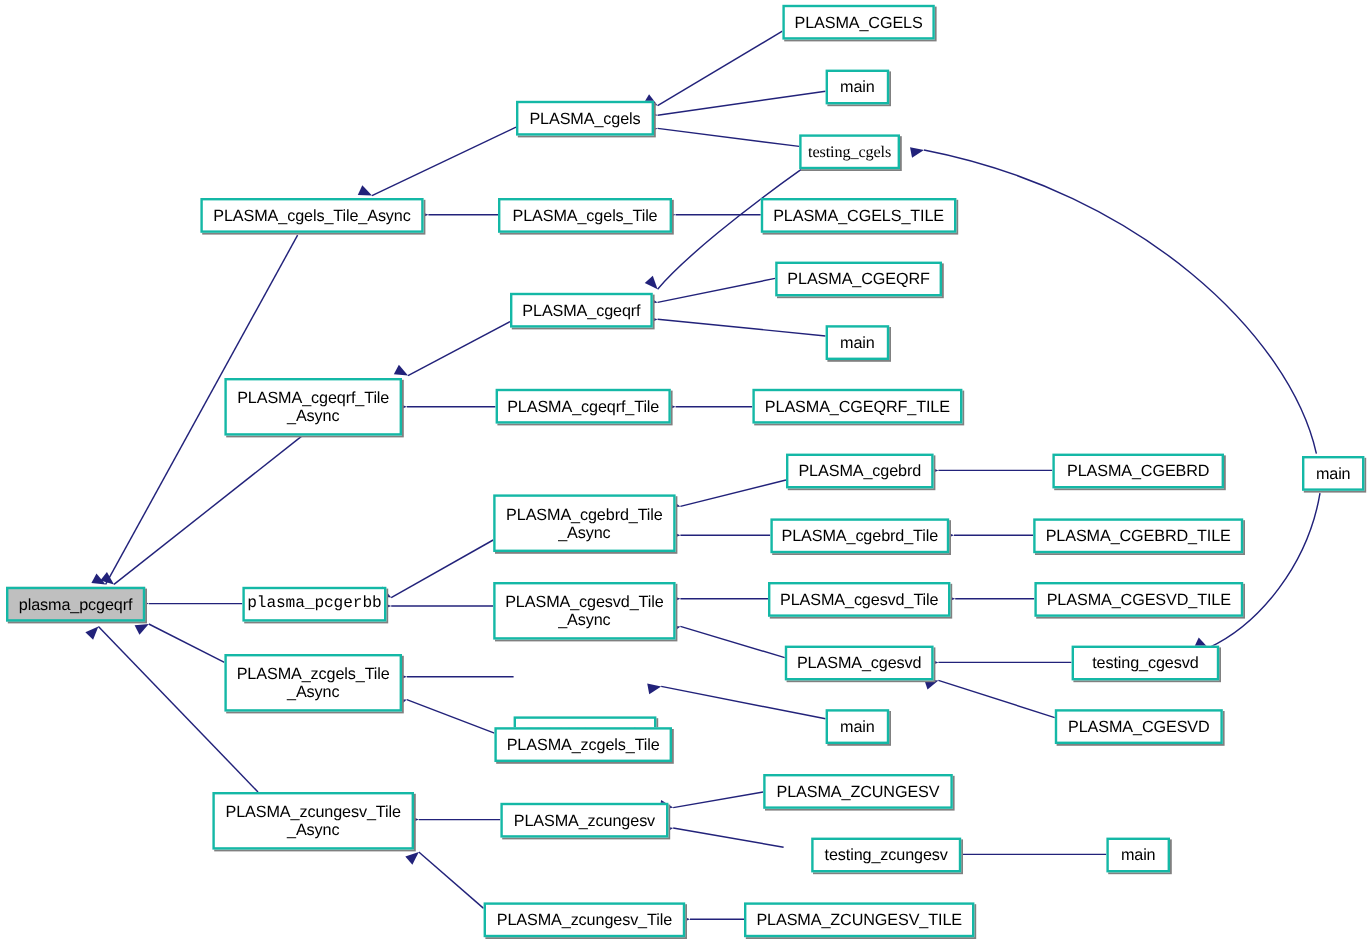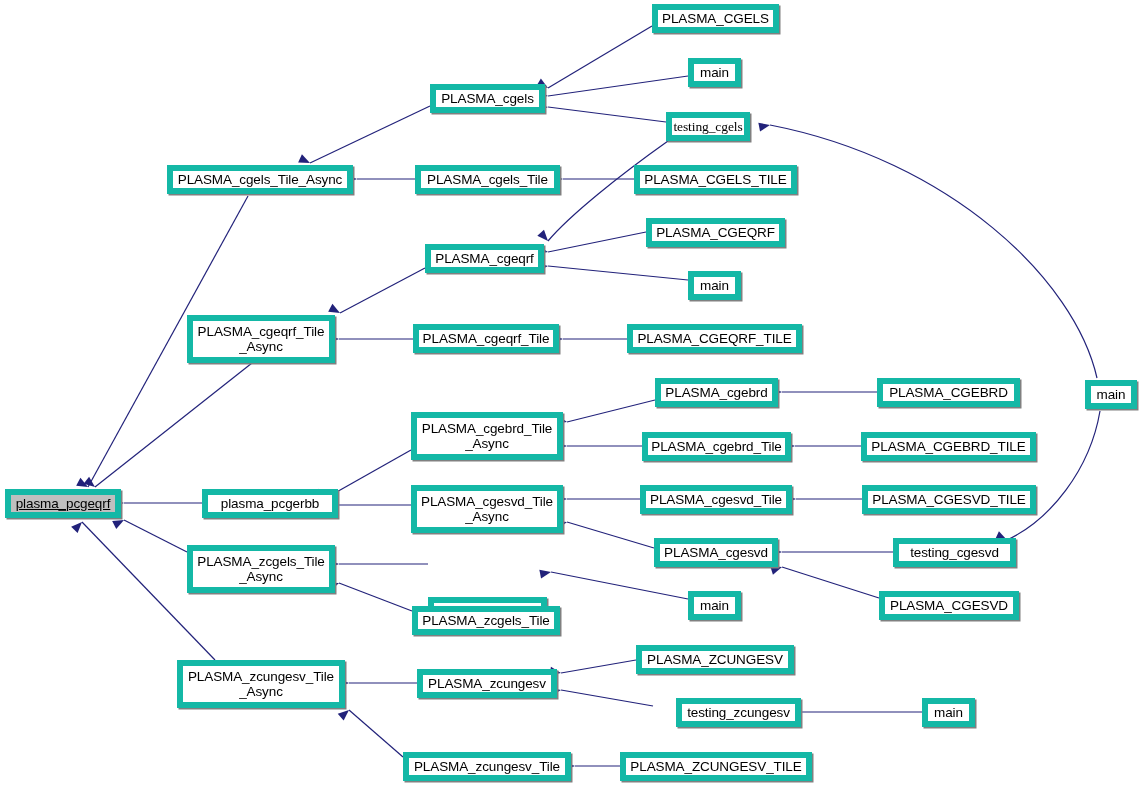--- a/index.html
+++ b/index.html
@@ -17,21 +17,21 @@
   }
   svg#edges {
     position: absolute;
     left: 0; top: 0;
     width: 1141px;
     height: 787px;
   }
   .node {
     position: absolute;
     box-sizing: border-box;
-    border: 6px solid #14b8a6;
+    border: 2px solid #14b8a6;
     background: #ffffff;
     box-shadow: 1.5px 1.5px 0 0 #808080;
     display: flex;
     align-items: center;
     justify-content: center;
     text-align: center;
     color: #000000;
     font-size: 13.5px;
     line-height: 15px;
     white-space: pre-line;
@@ -123,42 +123,42 @@
       <path d="M 922,712 L 782,712" fill="none" stroke="#22227a" stroke-width="1.2"></path>
       <polygon points="0,0 11,-4.5 11,4.5" fill="#22227a" transform="translate(782,712) rotate(180)"></polygon>
       <path d="M 403,757 L 349,710" fill="none" stroke="#22227a" stroke-width="1.2"></path>
       <polygon points="0,0 11,-4.5 11,4.5" fill="#22227a" transform="translate(349,710) rotate(139)"></polygon>
       <path d="M 620,766 L 575,766" fill="none" stroke="#22227a" stroke-width="1.2"></path>
       <polygon points="0,0 11,-4.5 11,4.5" fill="#22227a" transform="translate(575,766) rotate(180)"></polygon>
       <path d="M 215,660 L 82,522" fill="none" stroke="#22227a" stroke-width="1.2"></path>
       <polygon points="0,0 11,-4.5 11,4.5" fill="#22227a" transform="translate(82,522) rotate(134)"></polygon>
     </svg>
   <div id="node-layer">
-      <div class="node root" style="left: 5px; top: 489px; width: 116px; height: 29px; text-decoration: underline;"><span class="node-label">plasma_pcgeqrf</span></div>
+      <div class="node root" style="left: 5px; top: 489px; width: 116px; height: 29px;"><span class="node-label">plasma_pcgeqrf</span></div>
       <div class="node" style="left: 167px; top: 165px; width: 186px; height: 29px;"><span class="node-label">PLASMA_cgels_Tile_Async</span></div>
       <div class="node" style="left: 430px; top: 84px; width: 115px; height: 29px;"><span class="node-label">PLASMA_cgels</span></div>
       <div class="node" style="left: 652px; top: 4px; width: 127px; height: 29px;"><span class="node-label">PLASMA_CGELS</span></div>
       <div class="node" style="left: 688px; top: 58px; width: 53px; height: 29px;"><span class="node-label">main</span></div>
       <div class="node" style="left: 666px; top: 112px; width: 84px; height: 29px; font-family: Liberation Serif, serif;"><span class="node-label">testing_cgels</span></div>
       <div class="node" style="left: 415px; top: 165px; width: 145px; height: 29px;"><span class="node-label">PLASMA_cgels_Tile</span></div>
       <div class="node" style="left: 634px; top: 165px; width: 163px; height: 29px;"><span class="node-label">PLASMA_CGELS_TILE</span></div>
       <div class="node" style="left: 425px; top: 244px; width: 119px; height: 29px;"><span class="node-label">PLASMA_cgeqrf</span></div>
       <div class="node" style="left: 646px; top: 218px; width: 139px; height: 29px;"><span class="node-label">PLASMA_CGEQRF</span></div>
       <div class="node" style="left: 688px; top: 271px; width: 53px; height: 29px;"><span class="node-label">main</span></div>
       <div class="node" style="left: 187px; top: 315px; width: 148px; height: 48px;"><span class="node-label">PLASMA_cgeqrf_Tile
 _Async</span></div>
       <div class="node" style="left: 413px; top: 324px; width: 146px; height: 29px;"><span class="node-label">PLASMA_cgeqrf_Tile</span></div>
       <div class="node" style="left: 627px; top: 324px; width: 175px; height: 29px;"><span class="node-label">PLASMA_CGEQRF_TILE</span></div>
       <div class="node" style="left: 411px; top: 412px; width: 152px; height: 48px;"><span class="node-label">PLASMA_cgebrd_Tile
 _Async</span></div>
       <div class="node" style="left: 655px; top: 378px; width: 123px; height: 29px;"><span class="node-label">PLASMA_cgebrd</span></div>
       <div class="node" style="left: 877px; top: 378px; width: 143px; height: 29px;"><span class="node-label">PLASMA_CGEBRD</span></div>
       <div class="node" style="left: 642px; top: 432px; width: 149px; height: 29px;"><span class="node-label">PLASMA_cgebrd_Tile</span></div>
       <div class="node" style="left: 861px; top: 432px; width: 175px; height: 29px;"><span class="node-label">PLASMA_CGEBRD_TILE</span></div>
-      <div class="node" style="left: 202px; top: 489px; width: 136px; height: 29px;"><span class="node-label">plasma_pcgerbb</span></div>
+      <div class="node" style="left: 202px; top: 489px; width: 120px; height: 29px; font-family: Liberation Mono, monospace;"><span class="node-label">plasma_pcgerbb</span></div>
       <div class="node" style="left: 411px; top: 485px; width: 152px; height: 48px;"><span class="node-label">PLASMA_cgesvd_Tile
 _Async</span></div>
       <div class="node" style="left: 640px; top: 485px; width: 152px; height: 29px;"><span class="node-label">PLASMA_cgesvd_Tile</span></div>
       <div class="node" style="left: 862px; top: 485px; width: 174px; height: 29px;"><span class="node-label">PLASMA_CGESVD_TILE</span></div>
       <div class="node" style="left: 654px; top: 538px; width: 124px; height: 29px;"><span class="node-label">PLASMA_cgesvd</span></div>
       <div class="node" style="left: 893px; top: 538px; width: 123px; height: 29px;"><span class="node-label">testing_cgesvd</span></div>
       <div class="node" style="left: 879px; top: 591px; width: 140px; height: 29px;"><span class="node-label">PLASMA_CGESVD</span></div>
       <div class="node" style="left: 1085px; top: 380px; width: 52px; height: 29px;"><span class="node-label">main</span></div>
       <div class="node" style="left: 187px; top: 545px; width: 148px; height: 48px;"><span class="node-label">PLASMA_zcgels_Tile
 _Async</span></div>

